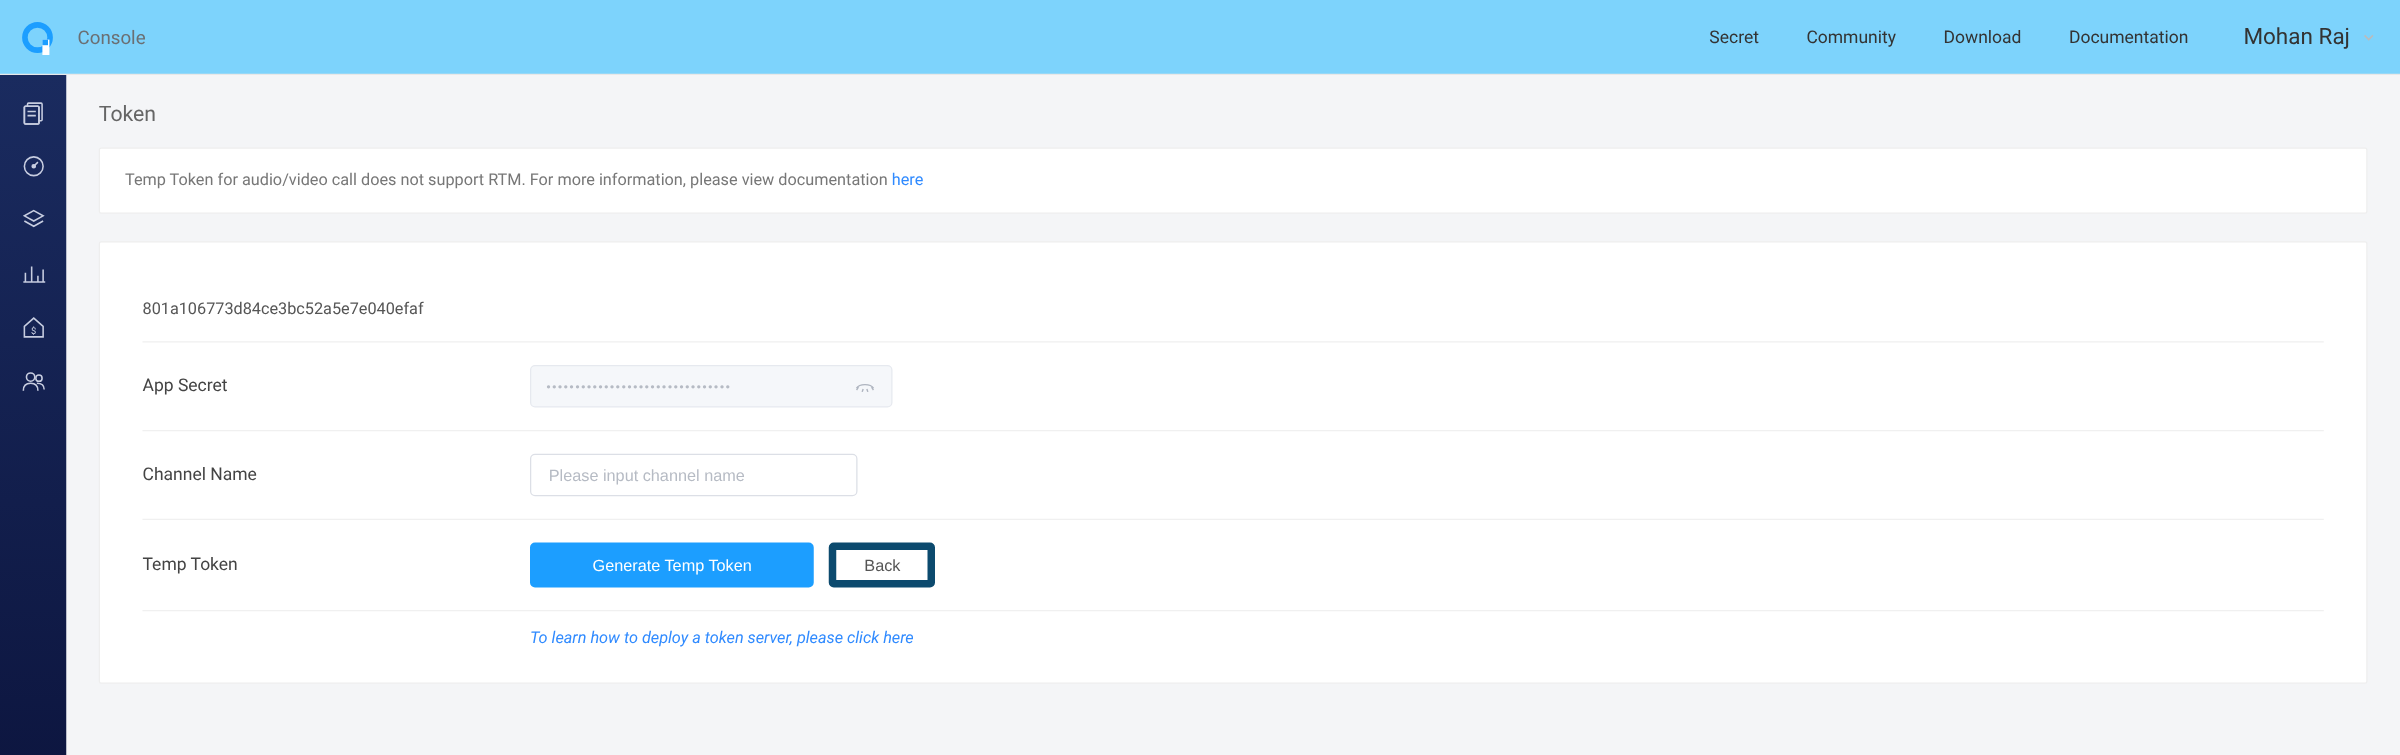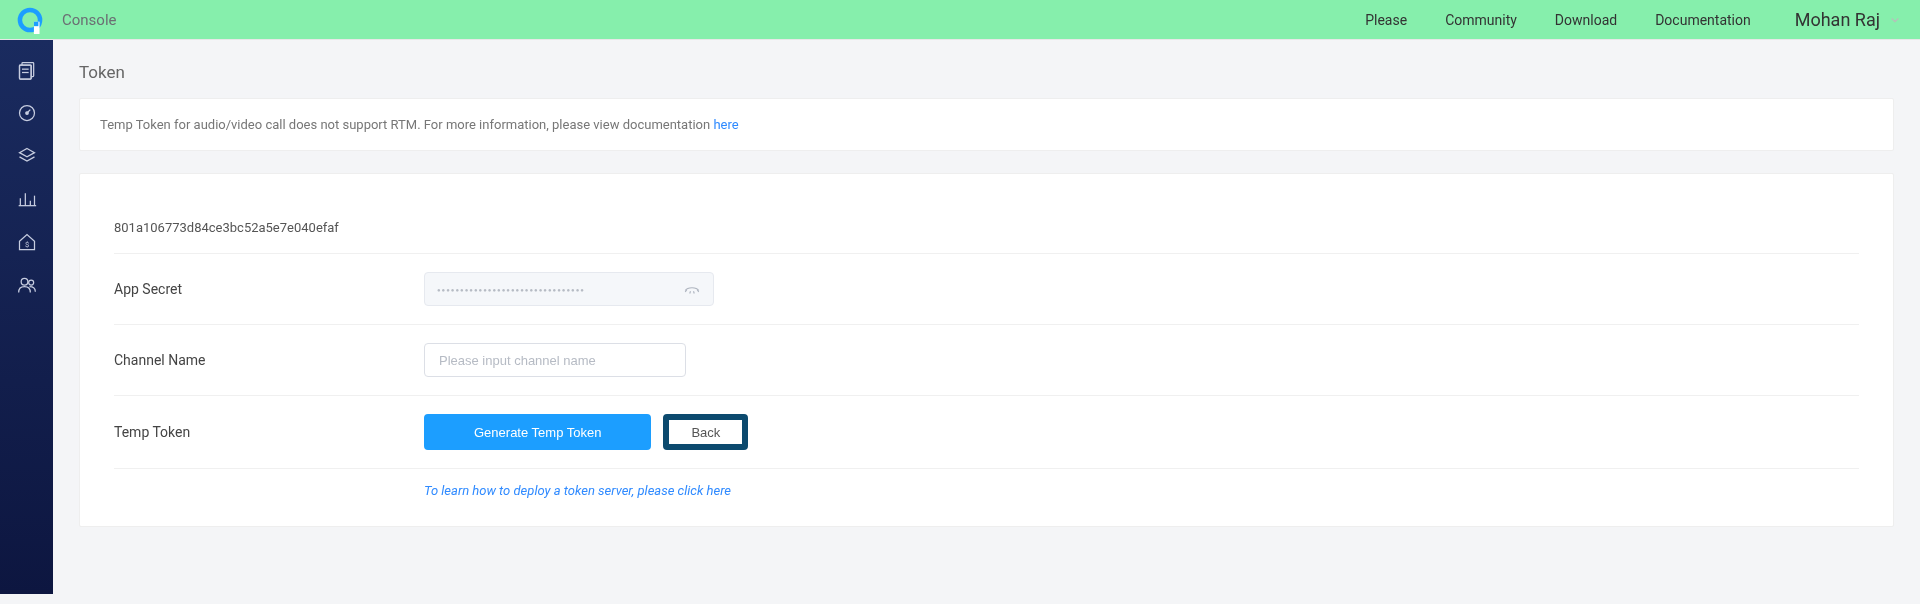--- a/index.html
+++ b/index.html
@@ -7,22 +7,22 @@
       padding: 0;
       box-sizing: border-box;
     }
     body {
       font-family: -apple-system, BlinkMacSystemFont, "Segoe UI", Roboto, "Helvetica Neue", Arial, sans-serif;
       background: #f4f5f7;
       color: #333;
       overflow: hidden;
     }
     .top-header {
-      height: 40px;
-      background: #86efac;
+      height: 60px;
+      background: #7dd3fc;
       display: flex;
       align-items: center;
       padding: 0 20px 0 12px;
       border-bottom: 1px solid #e8e8e8;
       position: relative;
       z-index: 10;
     }
     .logo {
       width: 28px;
       height: 28px;
@@ -202,21 +202,21 @@
 <body>
 
 <div class="top-header">
   <svg class="logo" viewBox="0 0 100 100">
     <circle cx="50" cy="50" r="36" fill="none" stroke="#1c9eff" stroke-width="16"></circle>
     <rect x="64" y="56" width="20" height="44" fill="#fff"></rect>
     <rect x="64" y="56" width="16" height="16" fill="#1c9eff"></rect>
   </svg>
   <span class="console-label">Console</span>
   <div class="top-nav">
-    <a class="top-nav-link">Please</a>
+    <a class="top-nav-link">Secret</a>
     <a class="top-nav-link">Community</a>
     <a class="top-nav-link">Download</a>
     <a class="top-nav-link">Documentation</a>
     <div class="user-menu">
       <span>Mohan Raj</span>
       <svg class="chevron-down" viewBox="0 0 12 12" fill="none" stroke-width="1.5">
         <polyline points="2,4 6,8 10,4"></polyline>
       </svg>
     </div>
   </div>

